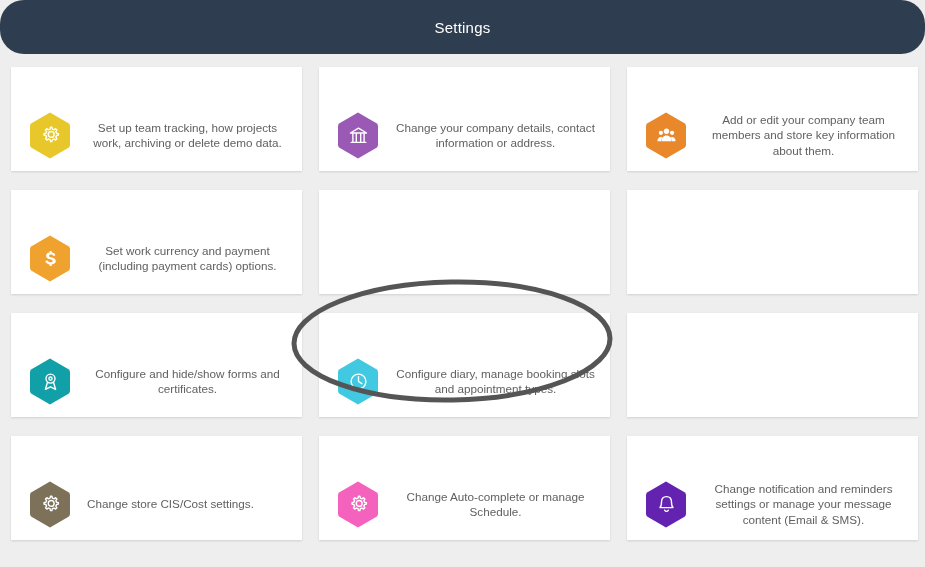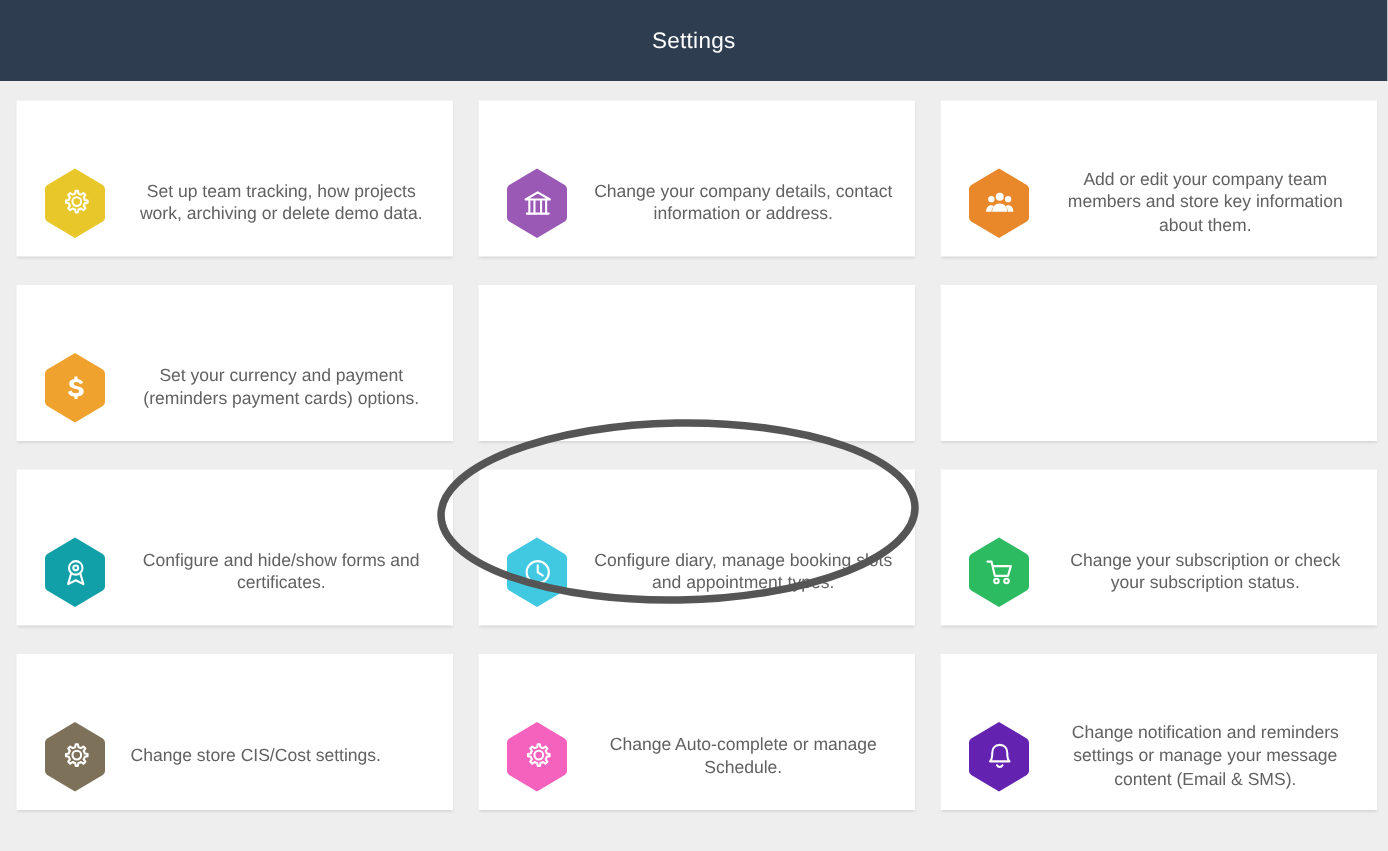--- a/index.html
+++ b/index.html
@@ -16,20 +16,21 @@
     -webkit-font-smoothing: antialiased;
   }
 
   
   .topbar {
     height: 54px;
     background: #2e3e50;
     display: flex;
     align-items: center;
     justify-content: center;
+    border-radius: 24px;
   }
   .topbar-title {
     color: #ffffff;
     font-size: 15px;
     font-weight: 400;
     letter-spacing: .2px;
   }
 
   
   .grid {
@@ -196,21 +197,21 @@
         <span class="hex">
           <svg class="hex-bg" viewBox="0 0 44 49">
             <path d="M22 1.4 L40.5 12.3 A3.4 3.4 0 0 1 42 15 L42 34 A3.4 3.4 0 0 1 40.5 36.7 L22 47.6 A3.4 3.4 0 0 1 22 47.6 L3.5 36.7 A3.4 3.4 0 0 1 2 34 L2 15 A3.4 3.4 0 0 1 3.5 12.3 Z" fill="#f0a22e"></path>
           </svg>
           <svg class="glyph filled" viewBox="0 0 19 19">
             <g class="f">
               <path d="M10.7 2.0 L10.7 3.6 C12.6 3.8 14.0 4.7 14.5 6.3 L12.2 7.0 C11.9 6.1 11.2 5.6 10.0 5.6 C8.8 5.6 8.1 6.1 8.1 6.9 C8.1 7.7 8.7 8.0 10.6 8.5 C13.3 9.1 14.8 9.9 14.8 12.0 C14.8 13.9 13.4 15.1 10.7 15.4 L10.7 17.0 L8.6 17.0 L8.6 15.4 C6.2 15.1 4.8 14.0 4.3 12.1 L6.7 11.4 C7.0 12.6 7.9 13.2 9.5 13.2 C10.9 13.2 11.7 12.7 11.7 11.9 C11.7 11.0 11.0 10.7 9.0 10.2 C6.4 9.6 5.1 8.7 5.1 6.8 C5.1 5.0 6.4 3.8 8.6 3.6 L8.6 2.0 Z"></path>
             </g>
           </svg>
         </span>
-        <span class="card-desc">Set your currency and payment (reminders payment cards) options.</span>
+        <span class="card-desc">Set work currency and payment (including payment cards) options.</span>
       </div>
     </div>
     <div class="card">
       <div class="card-header">
         <span>Tax &amp; Accounting</span>
       </div>
     </div>
     <div class="card">
       <div class="card-header">
         <span>Document Layouts &amp; Logo</span>
@@ -247,33 +248,20 @@
             <circle cx="9.5" cy="9.5" r="7.4"></circle>
             <path d="M9.5 4.8 L9.5 9.5 L12.9 11.7"></path>
           </svg>
         </span>
         <span class="card-desc">Configure diary, manage booking slots and appointment types.</span>
       </div>
     </div>
     <div class="card">
       <div class="card-header">
         <span>Subscription</span>
-      </div>
-      <div class="card-body">
-        <span class="hex">
-          <svg class="hex-bg" viewBox="0 0 44 49">
-            <path d="M22 1.4 L40.5 12.3 A3.4 3.4 0 0 1 42 15 L42 34 A3.4 3.4 0 0 1 40.5 36.7 L22 47.6 A3.4 3.4 0 0 1 22 47.6 L3.5 36.7 A3.4 3.4 0 0 1 2 34 L2 15 A3.4 3.4 0 0 1 3.5 12.3 Z" fill="#2dbb62"></path>
-          </svg>
-          <svg class="glyph" viewBox="0 0 19 19">
-            <path d="M1.3 2.4 L4.0 2.4 L6.2 11.9 L15.0 11.9 L16.9 5.4 L4.8 5.4"></path>
-            <circle cx="7.3" cy="15.3" r="1.5"></circle>
-            <circle cx="14.0" cy="15.3" r="1.5"></circle>
-          </svg>
-        </span>
-        <span class="card-desc">Change your subscription or check your subscription status.</span>
       </div>
     </div>
     <div class="card">
       <div class="card-header">
         <span>CIS &amp; Cost</span>
       </div>
       <div class="card-body">
         <span class="hex">
           <svg class="hex-bg" viewBox="0 0 44 49">
             <path d="M22 1.4 L40.5 12.3 A3.4 3.4 0 0 1 42 15 L42 34 A3.4 3.4 0 0 1 40.5 36.7 L22 47.6 A3.4 3.4 0 0 1 22 47.6 L3.5 36.7 A3.4 3.4 0 0 1 2 34 L2 15 A3.4 3.4 0 0 1 3.5 12.3 Z" fill="#7d7259"></path>

